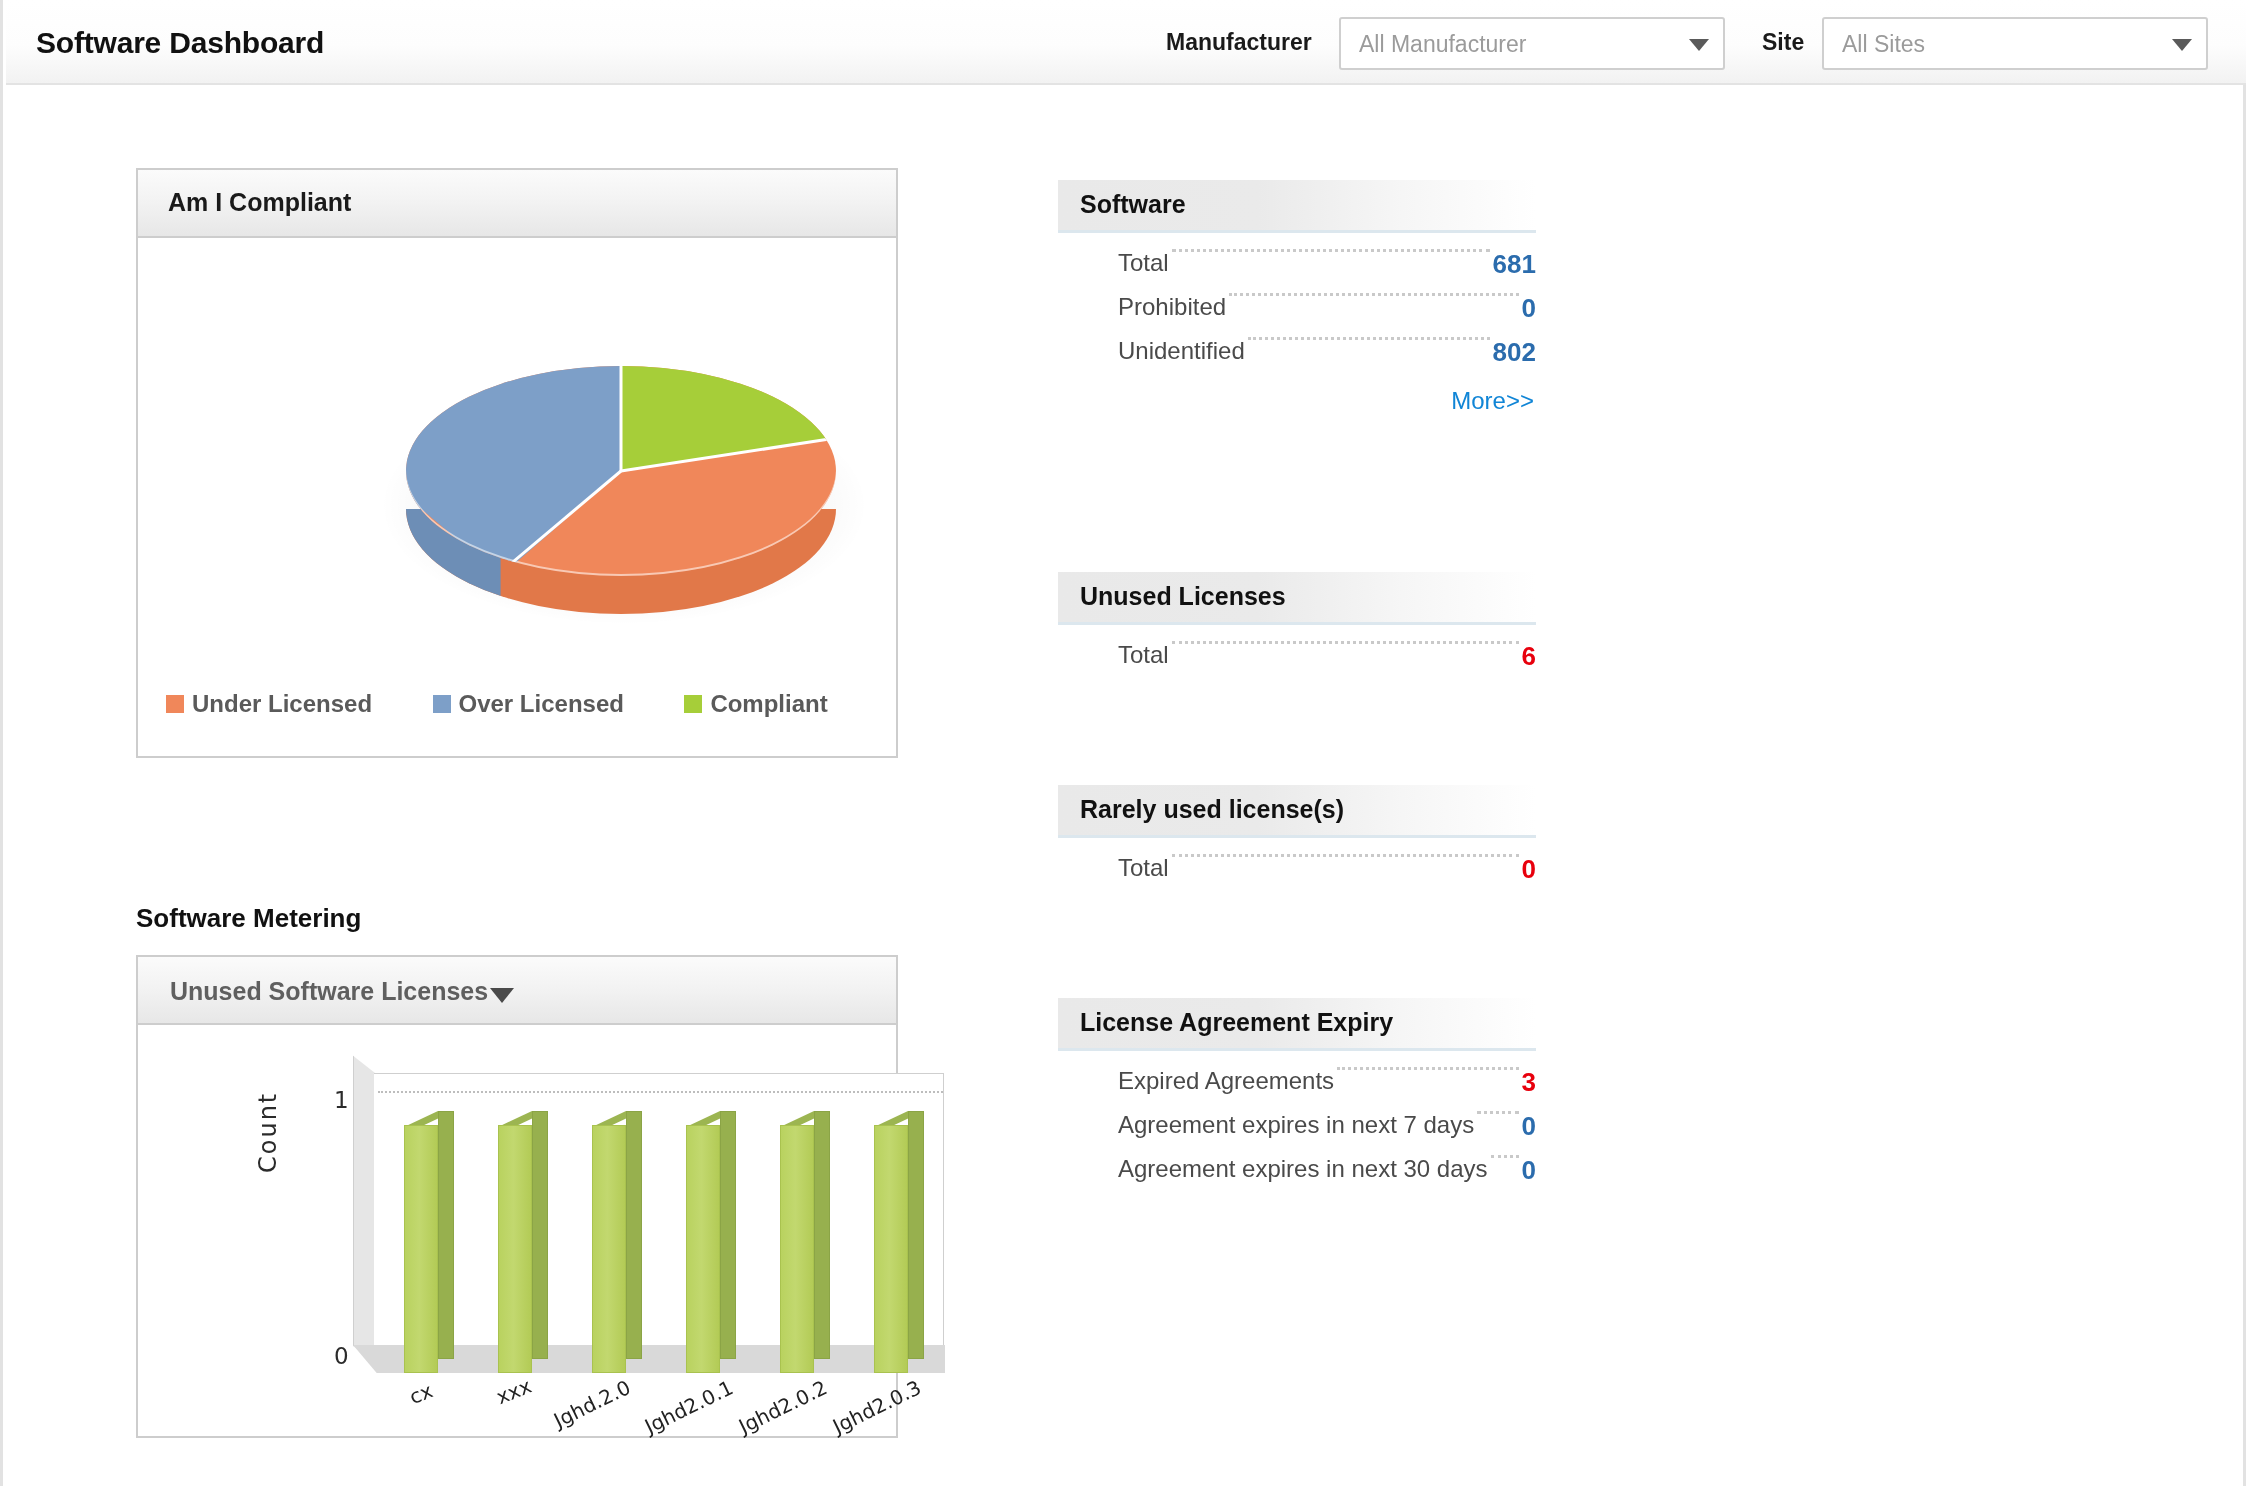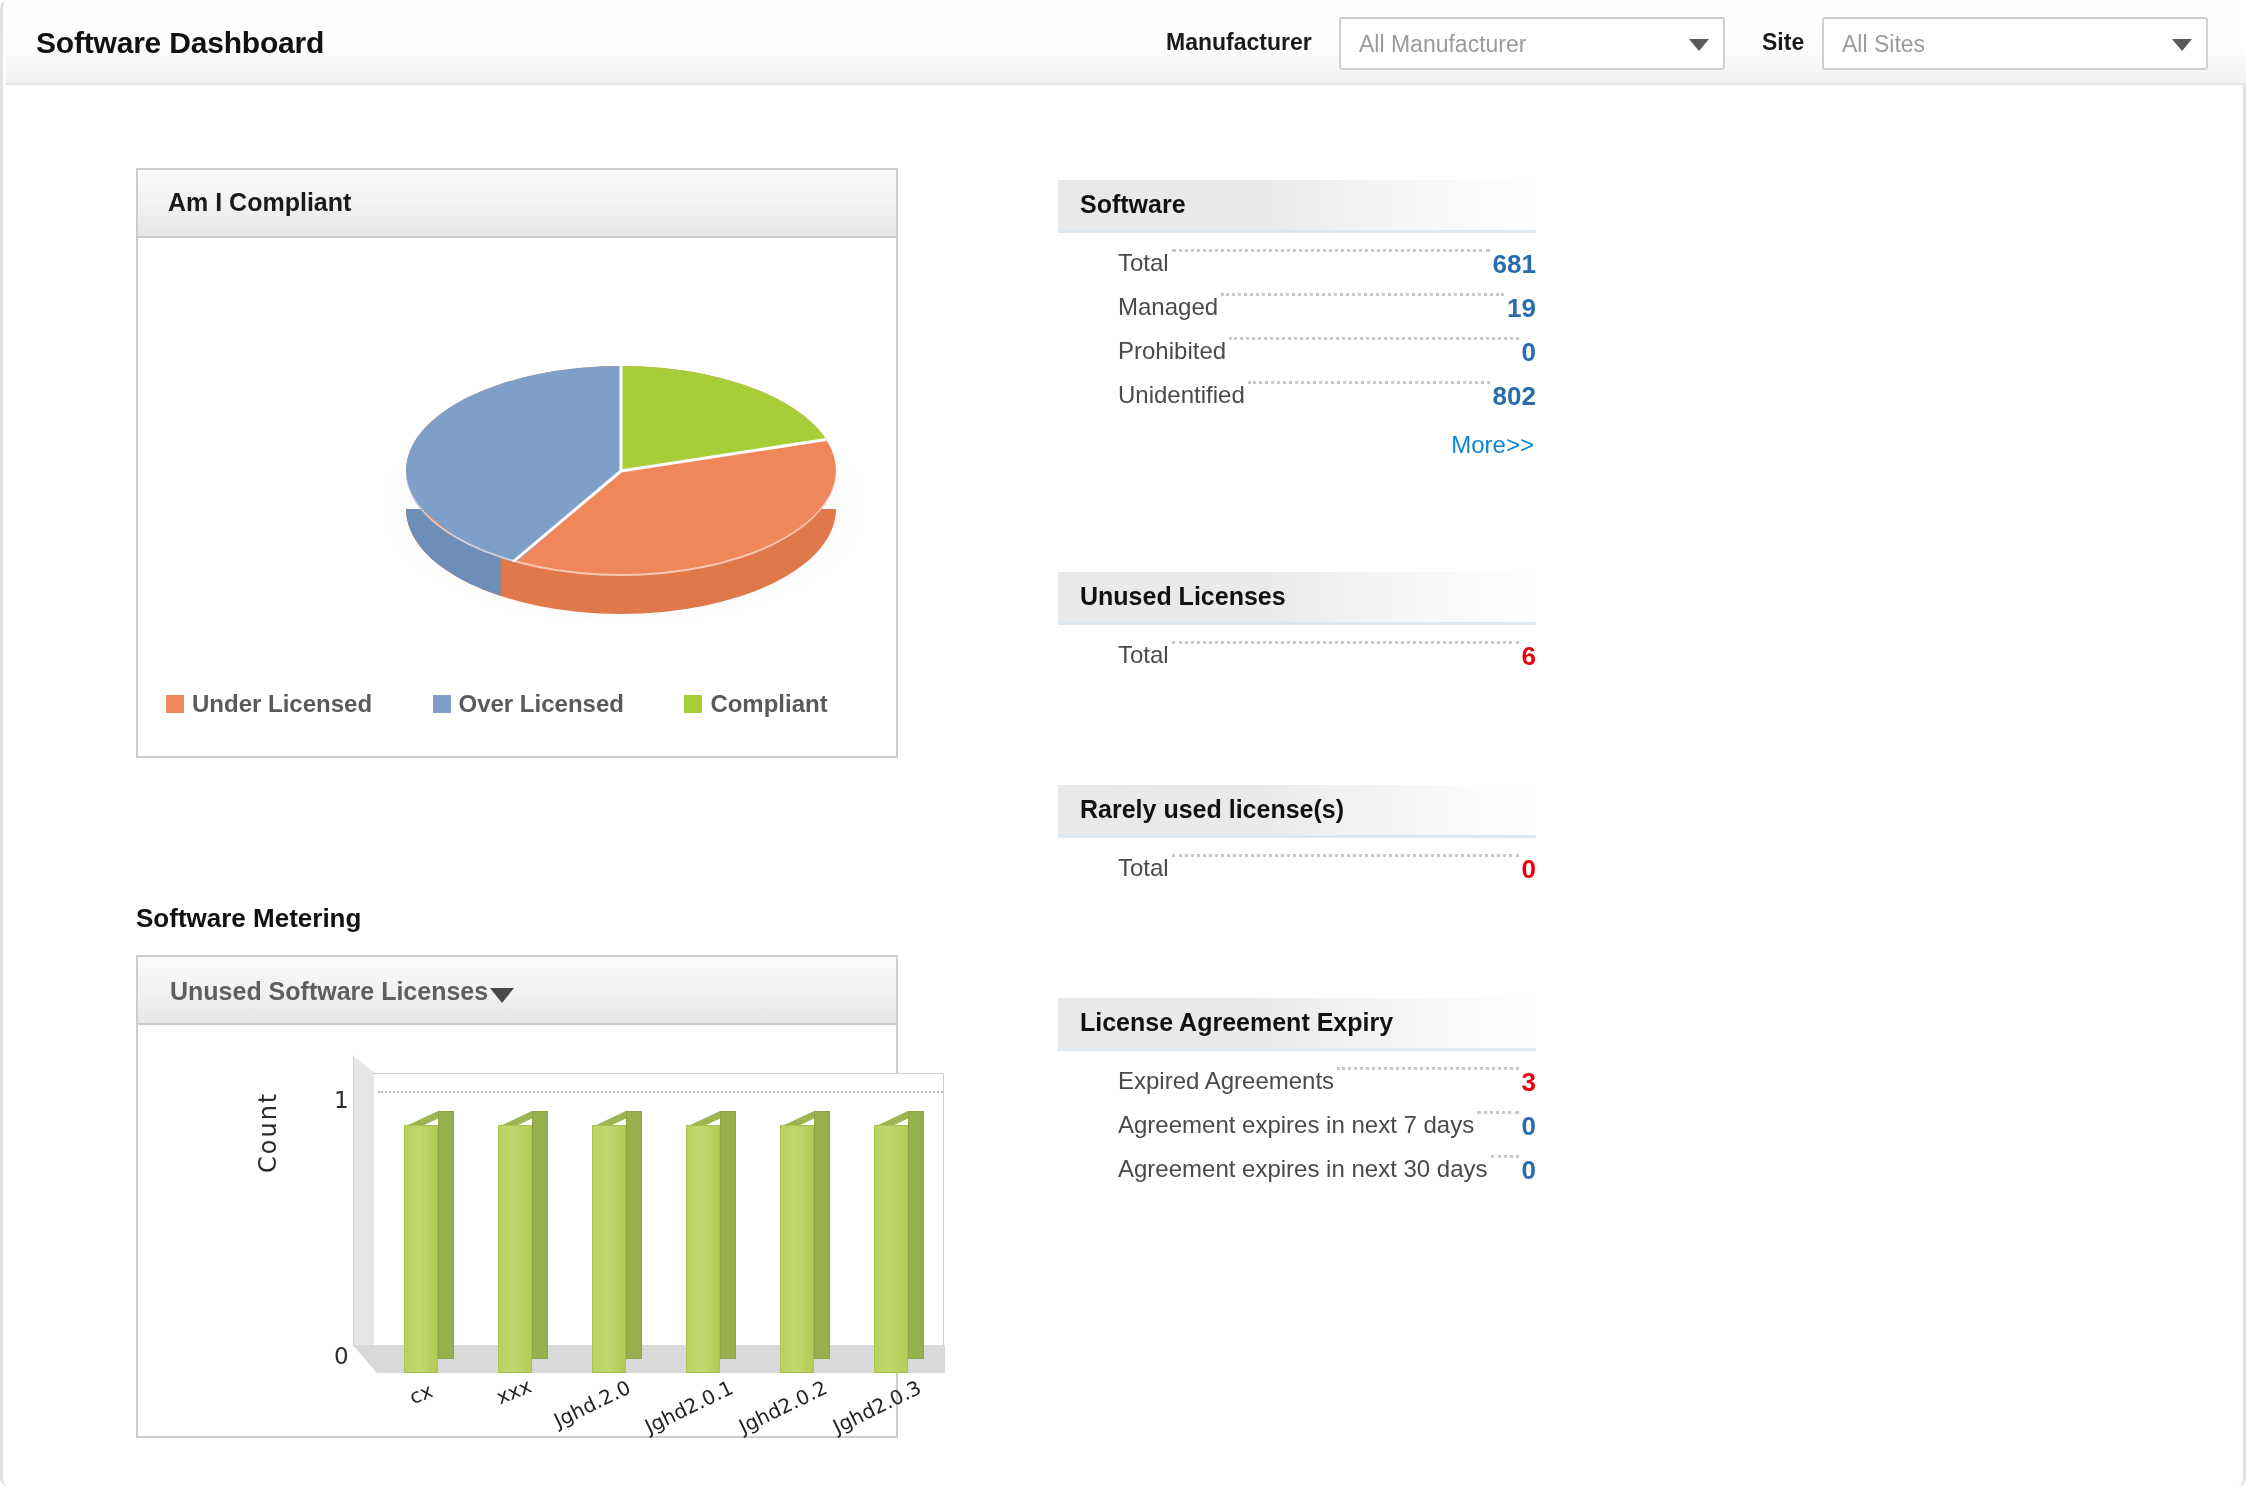--- a/index.html
+++ b/index.html
@@ -19,21 +19,20 @@
   
   #page {
     position: absolute;
     left: 0; top: 0;
     width: 2246px;
     height: 1486px;
     background: #ffffff;
     border-left: 3px solid #e2e2e2;
     border-right: 3px solid #e2e2e2;
     box-sizing: border-box;
-    border-radius: 8px;
   }
 
   
   #topbar {
     position: absolute;
     left: 3px; top: 0;
     width: 2240px;
     height: 85px;
     background: linear-gradient(to bottom, #ffffff 0%, #fdfdfd 55%, #f2f2f2 100%);
     border-bottom: 2px solid #e3e3e3;
@@ -546,25 +545,20 @@
     <div class="stat-head">
       <div class="stat-head-title">Software</div>
     </div>
     <div class="stat-rows">
       <div class="stat-row">
         <span class="row-label">Total</span>
         <span class="leader"></span>
         <span class="row-value val-blue">681</span>
       </div>
       <div class="stat-row">
-        <span class="row-label">Managed</span>
-        <span class="leader"></span>
-        <span class="row-value val-blue">19</span>
-      </div>
-      <div class="stat-row">
         <span class="row-label">Prohibited</span>
         <span class="leader"></span>
         <span class="row-value val-blue">0</span>
       </div>
       <div class="stat-row">
         <span class="row-label">Unidentified</span>
         <span class="leader"></span>
         <span class="row-value val-blue">802</span>
       </div>
       <div class="stat-more">More&gt;&gt;</div>

